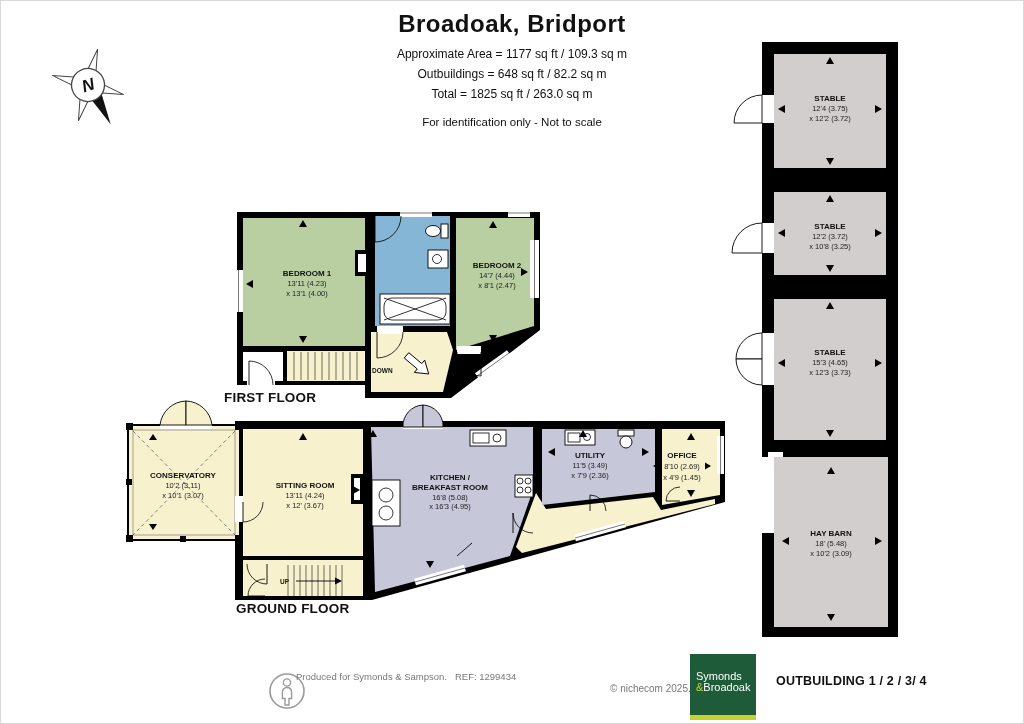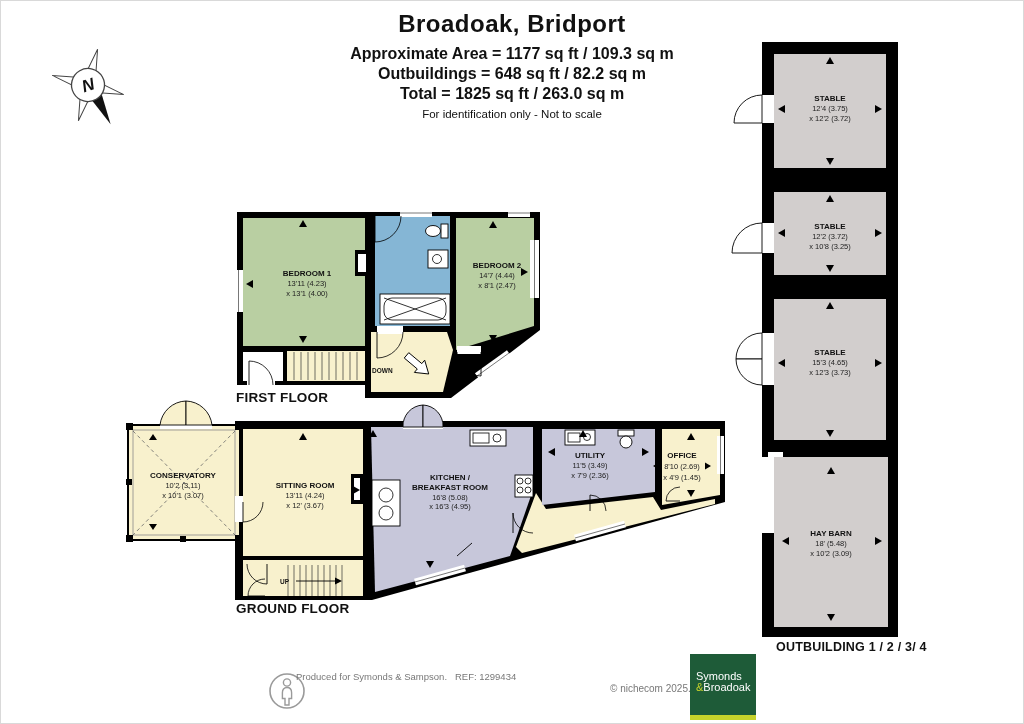--- a/index.html
+++ b/index.html
@@ -1,21 +1,21 @@
 <!DOCTYPE html>
 <html style="--bedroom-green: #b9cfa2; --bath-blue: #85b6d5; --cream: #f8f1cd; --lavender: #c7c7da; --outbuilding-gray: #d2cecd; --wall: #000000; --logo-green: #1e5b38; --logo-lime: #c5d22b; --text-gray: #787878;"><head>
 <meta charset="utf-8">
 <style>
   html,body{margin:0;padding:0;background:#fff;}
   .page{position:relative;width:1024px;height:724px;background:#fff;overflow:hidden;
         font-family:"Liberation Sans",sans-serif;box-shadow:inset 0 0 0 1px #d9d9d9;}
   .header{position:absolute;left:0;top:10px;width:100%;text-align:center;color:#111;}
   .title{font-size:24px;font-weight:bold;letter-spacing:.5px;margin-bottom:6px;}
-  .area{font-size:16px;line-height:20px;font-weight:bold;}
-  .note{font-size:11.5px;margin-top:4px;}
+  .area{font-size:12px;line-height:20px;}
+  .note{font-size:11.5px;margin-top:12px;}
   .floor-label{position:absolute;font-size:13.5px;font-weight:bold;color:#111;letter-spacing:.2px;}
   svg{position:absolute;overflow:visible;}
   svg text{font-family:"Liberation Sans",sans-serif;}
   .rname{font-size:8px;font-weight:bold;fill:#111;}
   .rdim{font-size:7.5px;fill:#222;}
   .stair-label{font-size:6.5px;font-weight:bold;fill:#111;}
   .wall{fill:#000;}
   .f-green{fill:var(--bedroom-green);}
   .f-blue{fill:var(--bath-blue);}
   .f-cream{fill:var(--cream);}
@@ -130,21 +130,21 @@
       <text class="rname" x="82" y="74" text-anchor="middle">BEDROOM 1</text>
       <text class="rdim" x="82" y="84" text-anchor="middle">13'11 (4.23)</text>
       <text class="rdim" x="82" y="94" text-anchor="middle">x 13'1 (4.00)</text>
     </g>
     <g>
       <text class="rname" x="272" y="66" text-anchor="middle">BEDROOM 2</text>
       <text class="rdim" x="272" y="76" text-anchor="middle">14'7 (4.44)</text>
       <text class="rdim" x="272" y="86" text-anchor="middle">x 8'1 (2.47)</text>
     </g>
   </svg>
-  <div class="floor-label" style="left:236px;top:390px">FIRST FLOOR</div>
+  <div class="floor-label" style="left:224px;top:390px">FIRST FLOOR</div>
 
   <svg style="left:120px;top:396px" width="650" height="215" viewBox="0 0 650 215">
 
     <polygon class="wall" points="115,25 605,25 605,106 252,204 115,204"></polygon>
 
     <rect class="f-cream" x="123" y="33" width="120" height="127"></rect>
     <rect class="f-cream" x="123" y="164" width="120" height="36"></rect>
     <polygon class="f-lav" points="251,31 413,31 413,94 390,160 255,196"></polygon>
     <polygon class="f-cream" points="416,97 426,113 533,101 541,114 595,103 595,108 402,157 396,151"></polygon>
     <polygon class="f-lav" points="422,33 535,33 535,96 422,109"></polygon>
@@ -328,21 +328,21 @@
       <rect class="f-gray" x="19" y="424" width="114" height="170"></rect>
       <polygon class="arr" points="76,434 72,441 80,441"></polygon>
         <polygon class="arr" points="27,508 34,504 34,512"></polygon>
       <polygon class="arr" points="127,508 120,504 120,512"></polygon>
         <polygon class="arr" points="76,588 72,581 80,581"></polygon>
       <text class="rname" x="76" y="503" text-anchor="middle">HAY BARN</text>
       <text class="rdim" x="76" y="513" text-anchor="middle">18' (5.48)</text>
       <text class="rdim" x="76" y="523" text-anchor="middle">x 10'2 (3.09)</text>
     </g>
   </svg>
-  <div class="floor-label" style="left:776px;top:640px;font-size:12.5px">OUTBUILDING 1 / 2 / 3/ 4</div>
+  <div class="floor-label" style="left:776px;top:674px;font-size:12.5px">OUTBUILDING 1 / 2 / 3/ 4</div>
 
   <svg style="left:268px;top:672px" width="38" height="38" viewBox="0 0 38 38">
     <circle cx="19" cy="19" r="17" fill="none" stroke="#9a9a9a" stroke-width="1.6"></circle>
     <circle cx="19" cy="10.5" r="3.6" fill="none" stroke="#9a9a9a" stroke-width="1.4"></circle>
     <path d="M19,15.5 c-3.2,0 -4.6,2.2 -4.6,5.2 v5.8 h2.6 v6.5 h4 v-6.5 h2.6 v-5.8 c0,-3 -1.4,-5.2 -4.6,-5.2 z" fill="none" stroke="#9a9a9a" stroke-width="1.4"></path>
   </svg>
   <div class="footer-text">
     <div>Produced for Symonds &amp; Sampson. &nbsp; REF: 1299434</div>
   </div>
   <div class="copyright">© nichecom 2025.</div>

